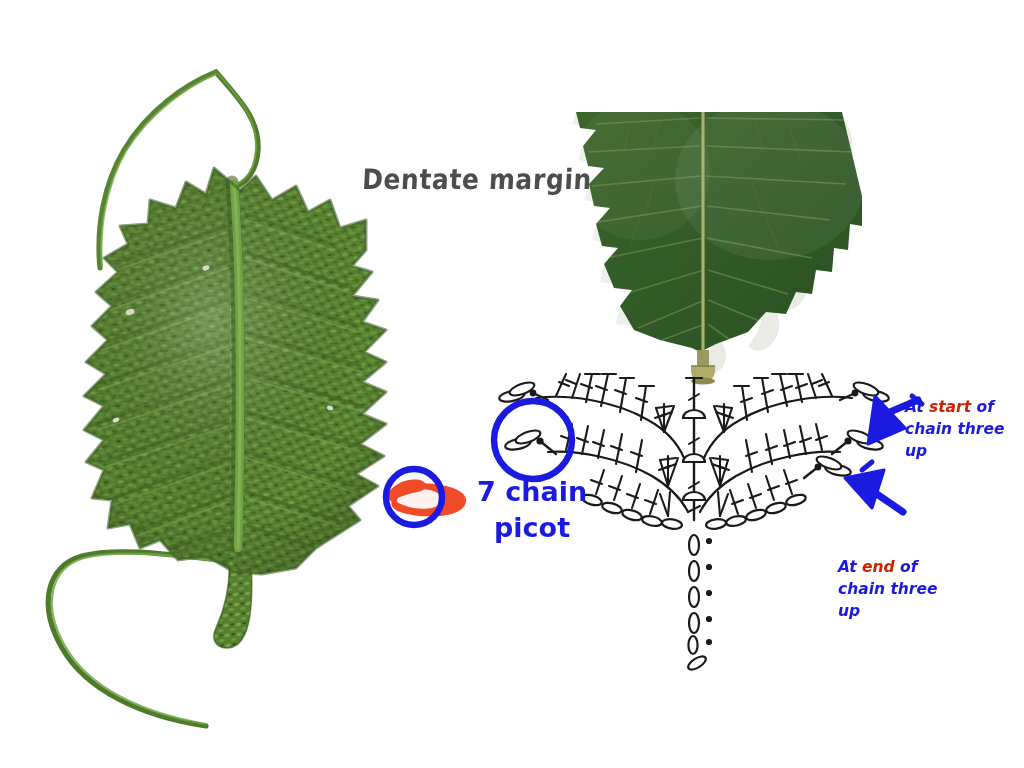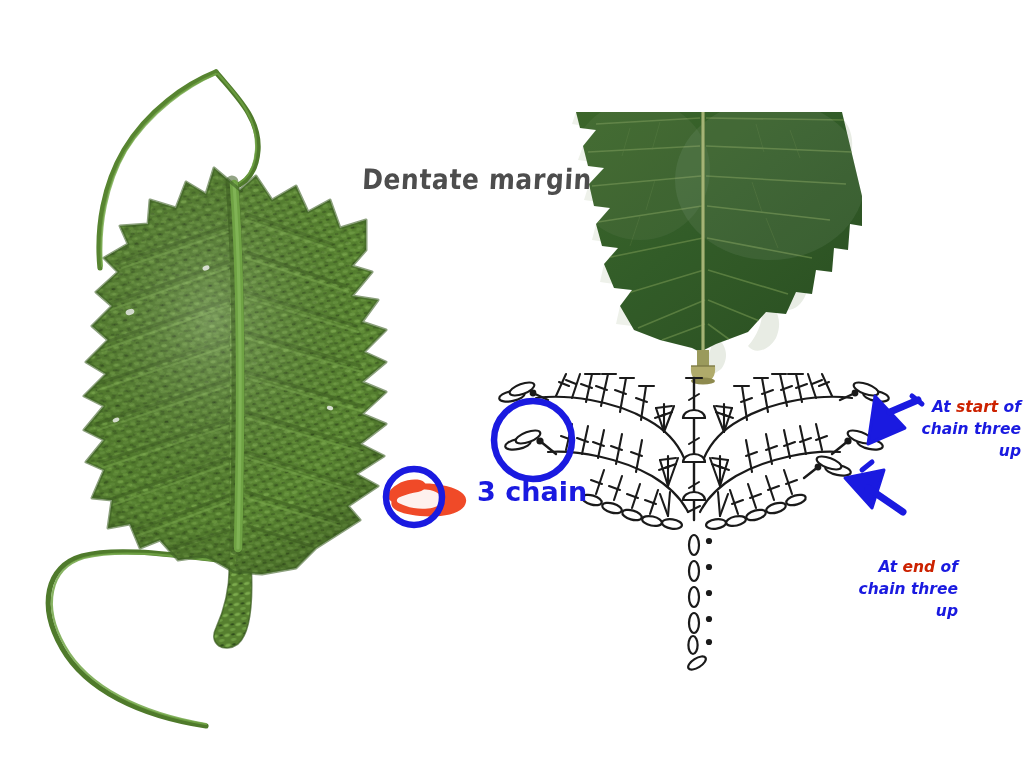--- a/index.html
+++ b/index.html
@@ -23,21 +23,21 @@
   .picot-label{
     position:absolute;left:477px;top:474px;
     font-family:"DejaVu Sans", sans-serif;
     font-weight:700;font-size:27px;color:#1a1ae0;
     line-height:1.32;text-align:center;white-space:nowrap;
   }
   .picot-label .l2{display:block;text-align:center;}
   .callout{
     position:absolute;font-family:"DejaVu Sans", sans-serif;
     font-weight:700;font-style:italic;font-size:15.5px;
-    color:#1a1ae0;line-height:1.42;text-align:right;
+    color:#1a1ae0;line-height:1.42;text-align:left;
   }
   .callout .hot{color:#cc2200;}
   .callout-start{left:905px;top:396px;width:116px;}
   .callout-end{left:838px;top:516px;width:120px;margin-top:40px;}
   .callout .ln{display:block;}
 </style>
 </head>
 <body>
 
 <div class="stage">
@@ -544,21 +544,22 @@
     <g fill="#1a1ae0" stroke="#1a1ae0">
       <path d="M845 478 L884 470 L872 508 Z" stroke-width="3" stroke-linejoin="round"></path>
       <path d="M868 488 L903 512" stroke-width="7" stroke-linecap="round" fill="none"></path>
       <path d="M862 470 L872 462" stroke-width="5" stroke-linecap="round" fill="none"></path>
     </g>
   </svg>
 
   <div class="dentate-label">Dentate margin</div>
 
   <div class="picot-label">
-    <span>3  chain</span>
+    <span>7  chain</span>
+    <span class="l2">picot</span>
   </div>
 
   <div class="callout callout-start">
     <span class="ln"><span>At </span><span class="hot">start</span><span> of</span></span>
     <span class="ln">chain three</span>
     <span class="ln">up</span>
   </div>
 
   <div class="callout callout-end">
     <span class="ln"><span>At </span><span class="hot">end</span><span> of</span></span>

